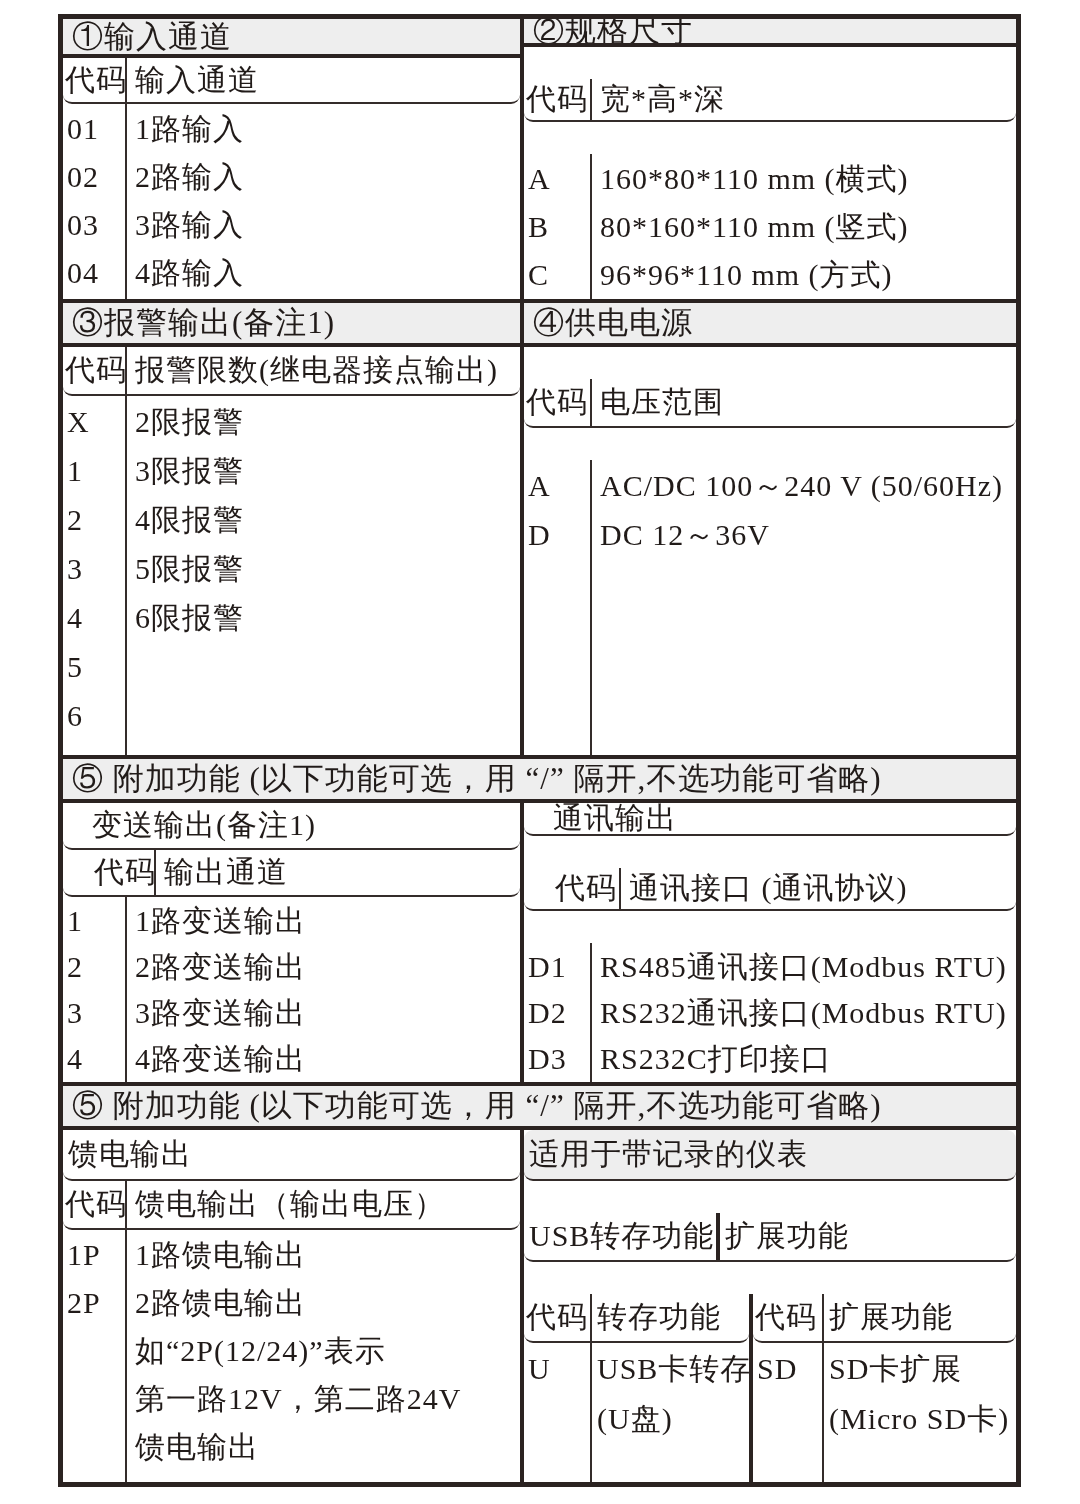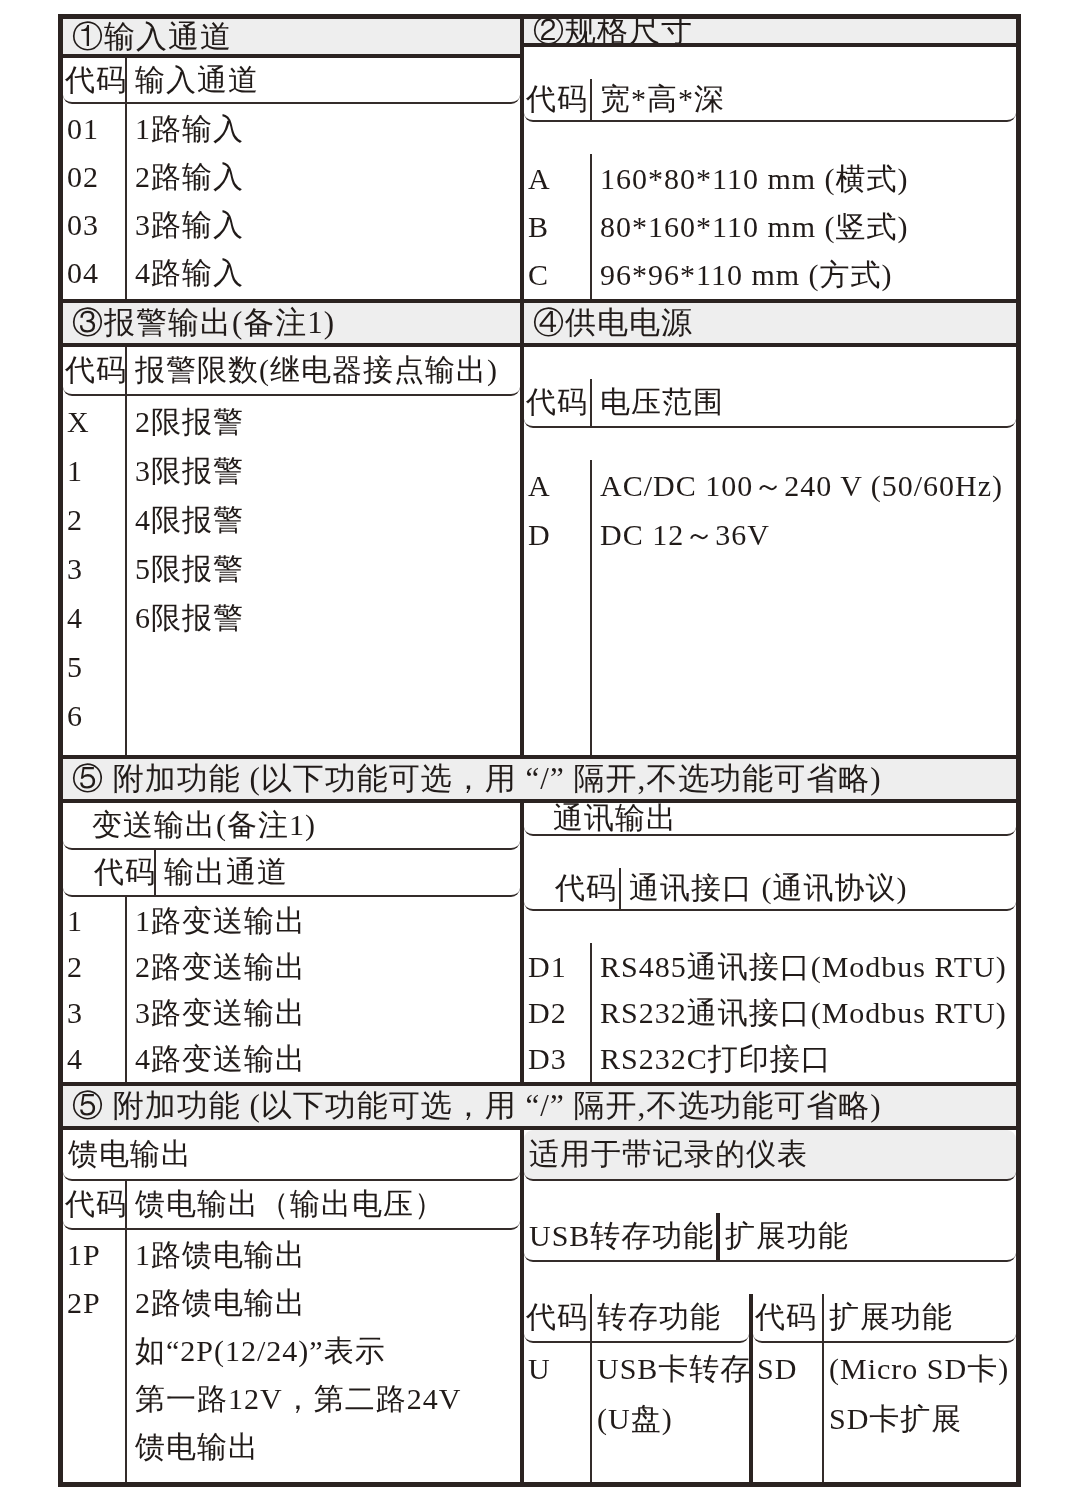--- a/index.html
+++ b/index.html
@@ -234,22 +234,22 @@
         <div class="grow" style="display:flex;flex-direction:column">
           <div class="row bb2 h49">
             <div class="codecol w71 cellhead pl2">代码</div>
             <div class="grow cellhead pl5">扩展功能</div>
           </div>
           <div class="row grow lh50">
             <div class="codecol w71 lines pl10">
               <div class="ln">SD</div>
             </div>
             <div class="grow lines pl5">
+              <div class="ln">SD卡扩展</div>
               <div class="ln">(Micro SD卡)</div>
-              <div class="ln">SD卡扩展</div>
             </div>
           </div>
         </div>
       </div>
     </div>
   </div>
 
 </div>
 
 </body></html>

